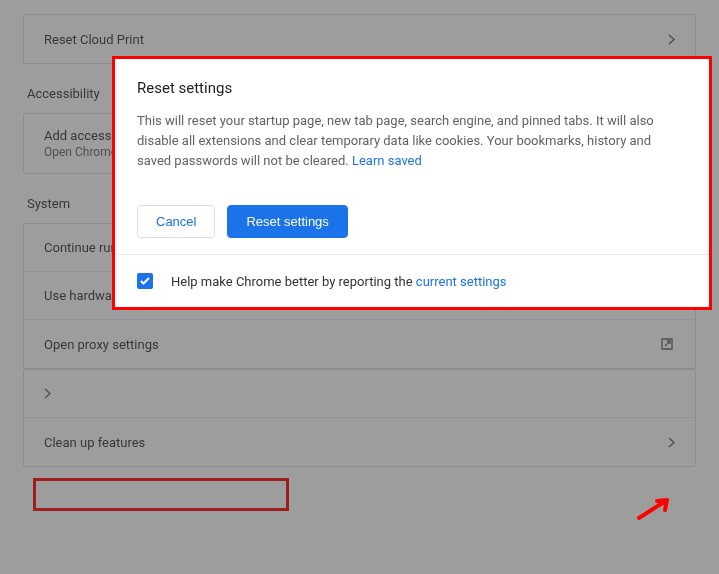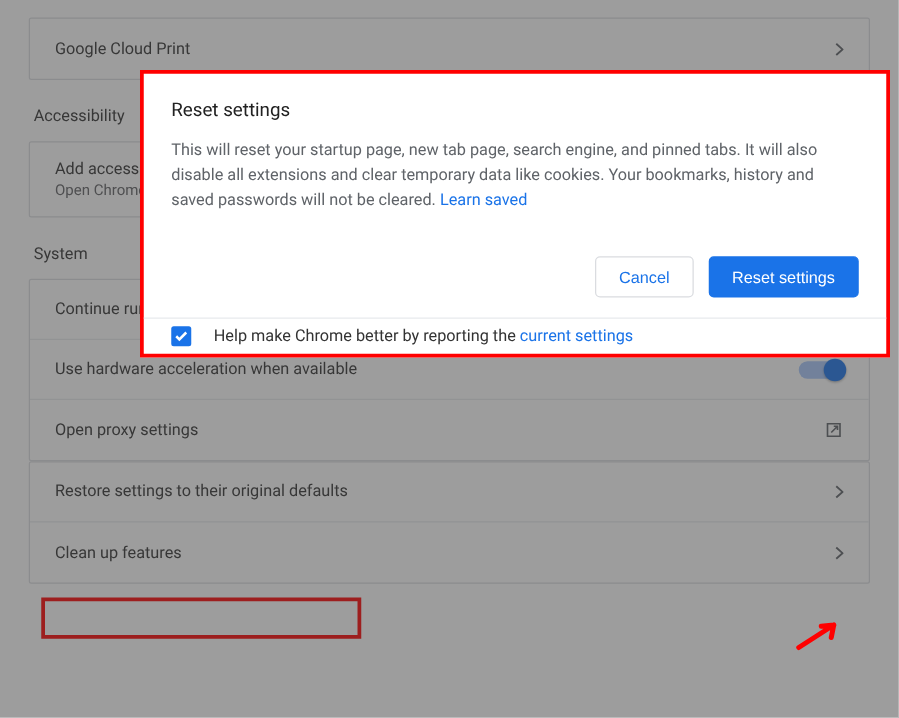--- a/index.html
+++ b/index.html
@@ -78,33 +78,33 @@
     }
     .dialog-body { padding: 20px 22px 18px 22px; }
     .dialog-title {
       font-size: 15px; color:#222; margin-bottom: 14px;
     }
     .dialog-text {
       color:#5f6368; font-size: 13px; line-height: 1.55;
     }
     .dialog-text a { color:#1a73e8; text-decoration:none; }
     .dialog-actions {
-      display:flex; justify-content:flex-end; gap:12px;
-      padding: 16px 22px 16px 4px;
+      display:flex; gap:12px;
+      padding: 16px 22px 16px 22px;
     }
     .btn {
       padding: 8px 18px; border-radius:4px; font-size:13px; cursor:pointer;
       border:1px solid #dadce0; background:#fff; color:#1a73e8;
     }
     .btn-primary {
       background:#1a73e8; color:#fff; border-color:#1a73e8; font-weight:500;
     }
     .dialog-footer {
       border-top:1px solid #e8eaed;
-      padding: 6px 22px;
+      padding: 18px 22px;
       display:flex; align-items:center; gap:18px;
       color:#333; font-size:13px;
     }
     .checkbox {
       width:16px; height:16px; background:#1a73e8; border-radius:2px;
       display:inline-flex; align-items:center; justify-content:center;
     }
     .checkbox svg { stroke:#fff; }
     .link { color:#1a73e8; text-decoration:none; }
     .red-arrow {
@@ -112,21 +112,21 @@
       pointer-events:none;
     }
   </style>
 </head>
 <body>
 
 <div class="settings-page">
 
   <div class="card" style="margin-top:14px;">
     <div class="row">
-      <span class="row-label">Google Cloud Print</span>
+      <span class="row-label">Reset Cloud Print</span>
       <span class="chevron">
         <svg width="7" height="11" viewBox="0 0 7 11">
             <path d="M1 1l5 4.5L1 10" stroke="#5f6368" stroke-width="1.5" fill="none"></path>
           </svg>
       </span>
     </div>
   </div>
 
   <div class="section-title">Accessibility</div>
   <div class="card">
@@ -160,21 +160,20 @@
         <svg width="16" height="16" viewBox="0 0 16 16">
             <path d="M3 3h10v10H3z" stroke="#5f6368" stroke-width="1.3" fill="none"></path>
             <path d="M6 10l5-5M11 8V5H8" stroke="#5f6368" stroke-width="1.3" fill="none"></path>
           </svg>
       </span>
     </div>
   </div>
 
   <div class="card">
     <div class="row">
-      <span class="row-label">Restore settings to their original defaults</span>
       <span class="chevron">
         <svg width="7" height="11" viewBox="0 0 7 11">
             <path d="M1 1l5 4.5L1 10" stroke="#5f6368" stroke-width="1.5" fill="none"></path>
           </svg>
       </span>
     </div>
     <div class="row">
       <span class="row-label">Clean up features</span>
       <span class="chevron">
         <svg width="7" height="11" viewBox="0 0 7 11">

